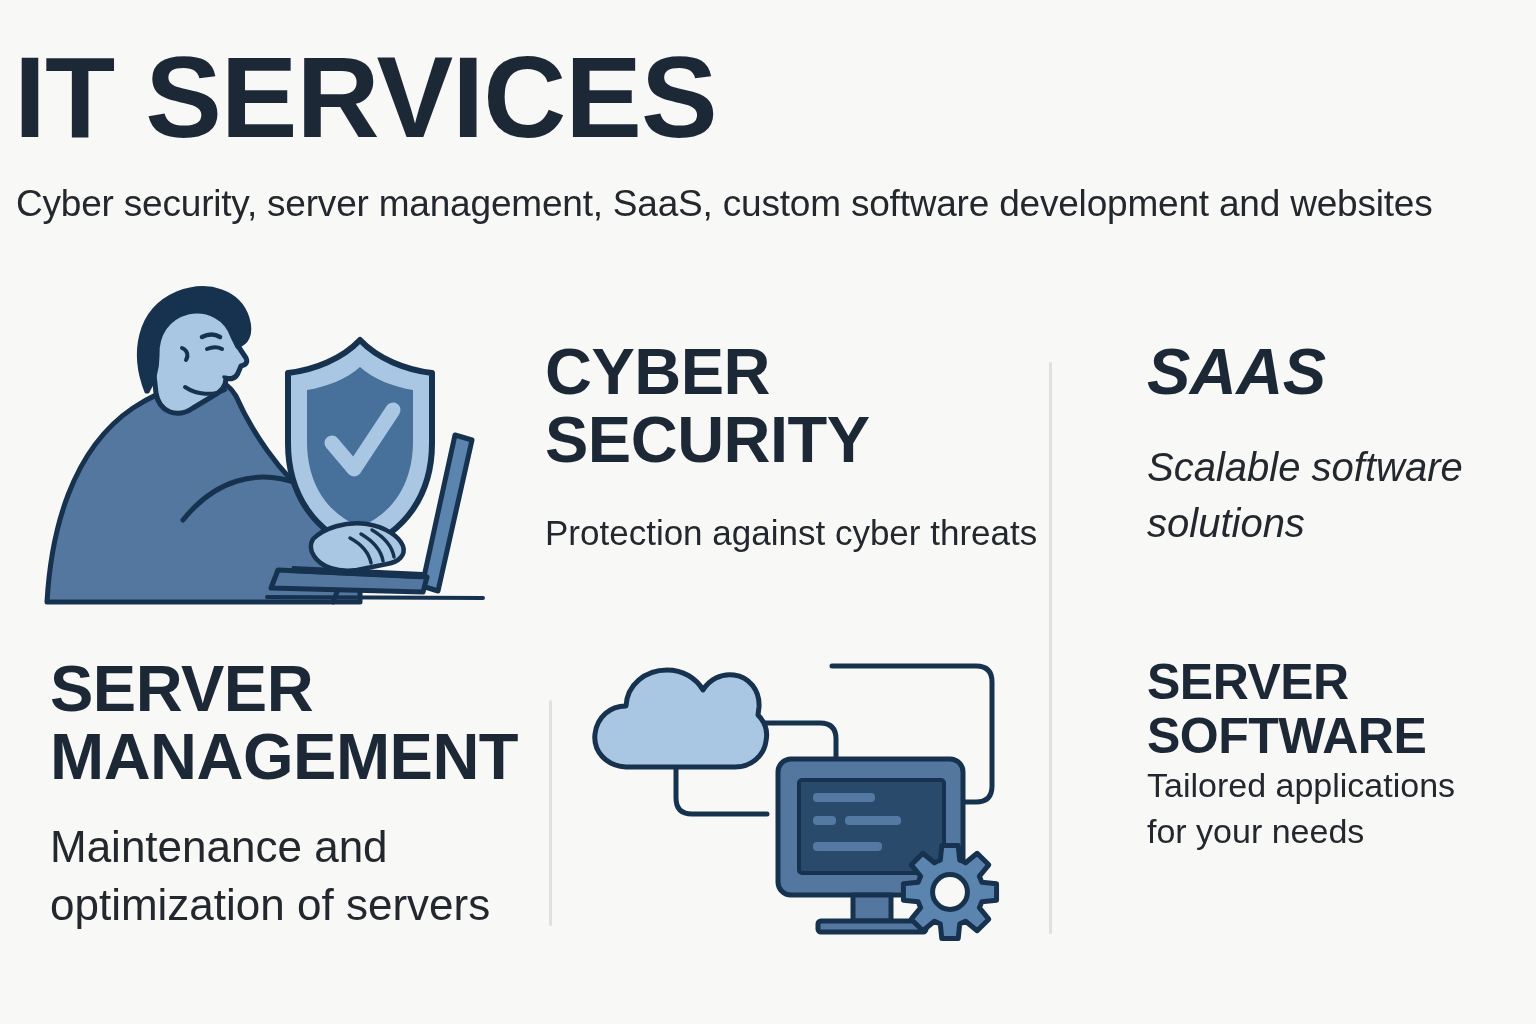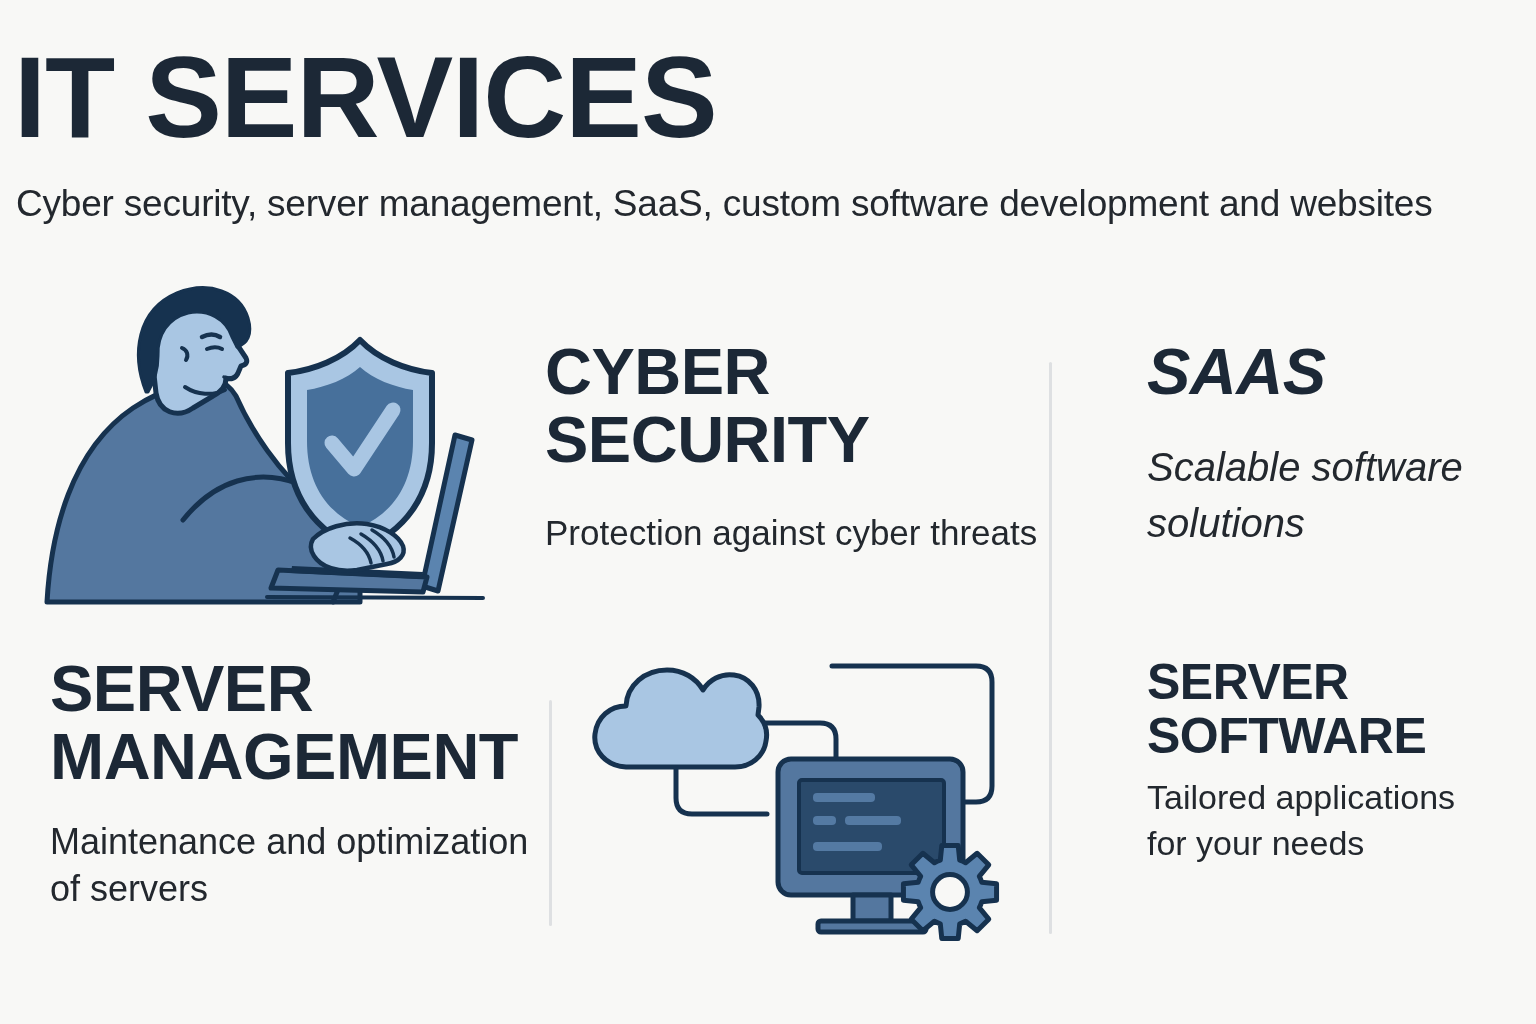--- a/index.html
+++ b/index.html
@@ -26,24 +26,24 @@
     margin:0;font-weight:700;color:var(--heading-text,#1c2836);
     font-size:65px;line-height:1.05;letter-spacing:-0.5px;
   }
   .svc h2 span{display:block;}
   .svc .desc{margin:0;color:var(--body-text,#23282e);}
   .svc-cyber {left:545px; top:338px; width:505px;}
   .svc-cyber .desc {margin-top:35px;font-size:35px;line-height:1.3;}
   .svc-saas  {left:1147px;top:338px; width:370px;font-style:italic;}
   .svc-saas .desc {margin-top:33px;font-size:40px;line-height:1.4;max-width:330px;}
   .svc-server{left:50px;  top:655px; width:500px;}
-  .svc-server .desc {margin-top:26px;font-size:36px;line-height:1.33;max-width:500px;}
+  .svc-server .desc {margin-top:26px;font-size:44px;line-height:1.33;max-width:500px;}
   .svc-custom{left:1147px;top:655px; width:385px;}
   .svc-custom h2{font-size:50px;line-height:1.08;letter-spacing:-0.5px;}
-  .svc-custom .desc {margin-top:12px;font-size:34px;line-height:1.35;max-width:345px;}
+  .svc-custom .desc {margin-top:0;font-size:34px;line-height:1.35;max-width:345px;}
   
   .divider{position:absolute;width:3px;border-radius:2px;background:var(--divider,#dee0e2);}
   .divider-right{left:1049px;top:362px;height:572px;}
   .divider-left {left:549px; top:700px;height:226px;}
   
   .ill{position:absolute;margin:0;}
   .ill-person{left:35px; top:280px;width:470px;height:330px;}
   .ill-cloud {left:560px;top:630px;width:470px;height:345px;}
   .ill svg{display:block;width:100%;height:100%;}
   

